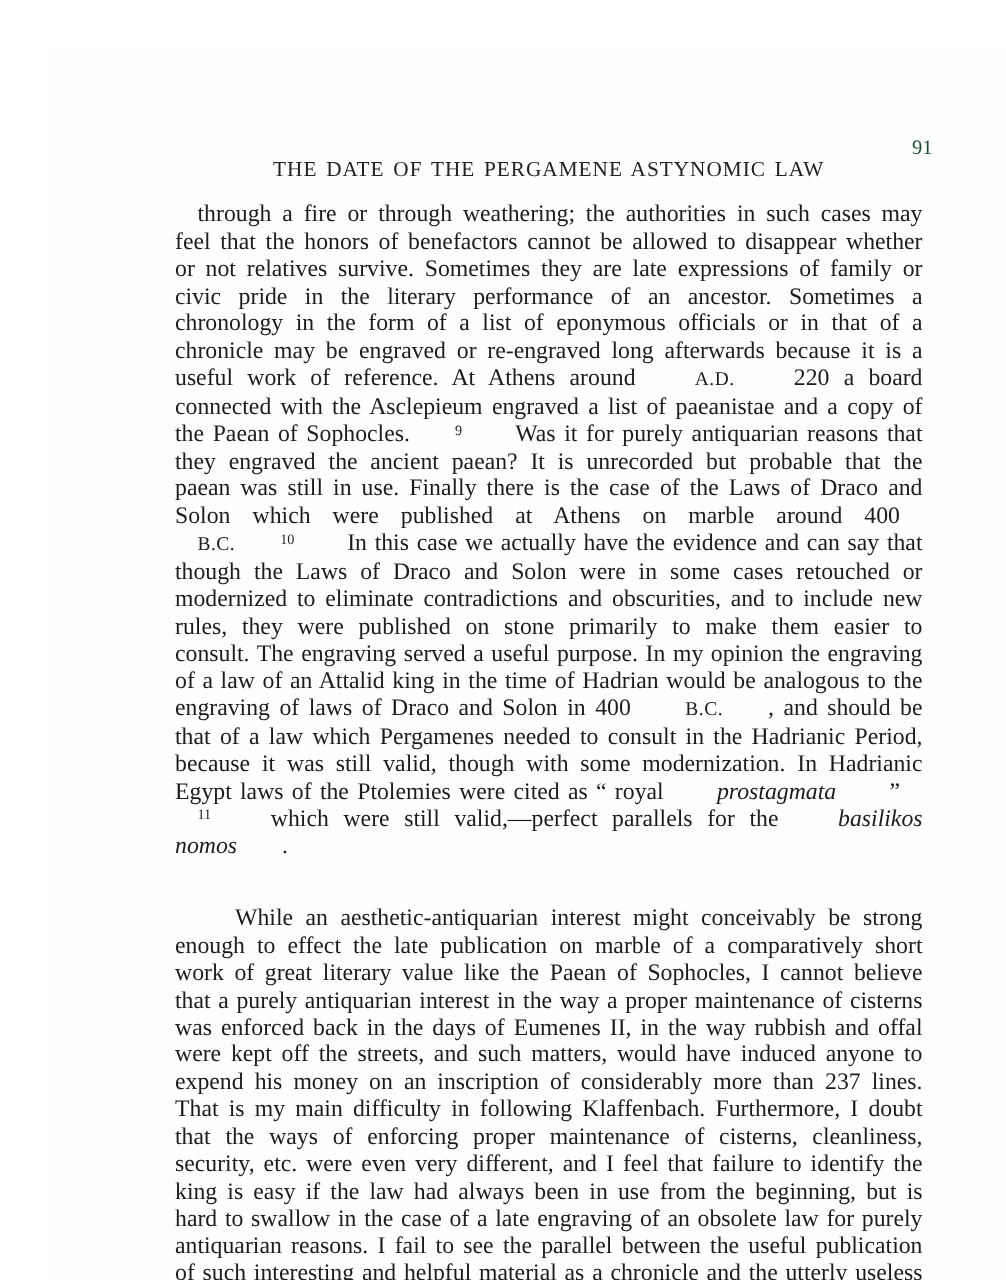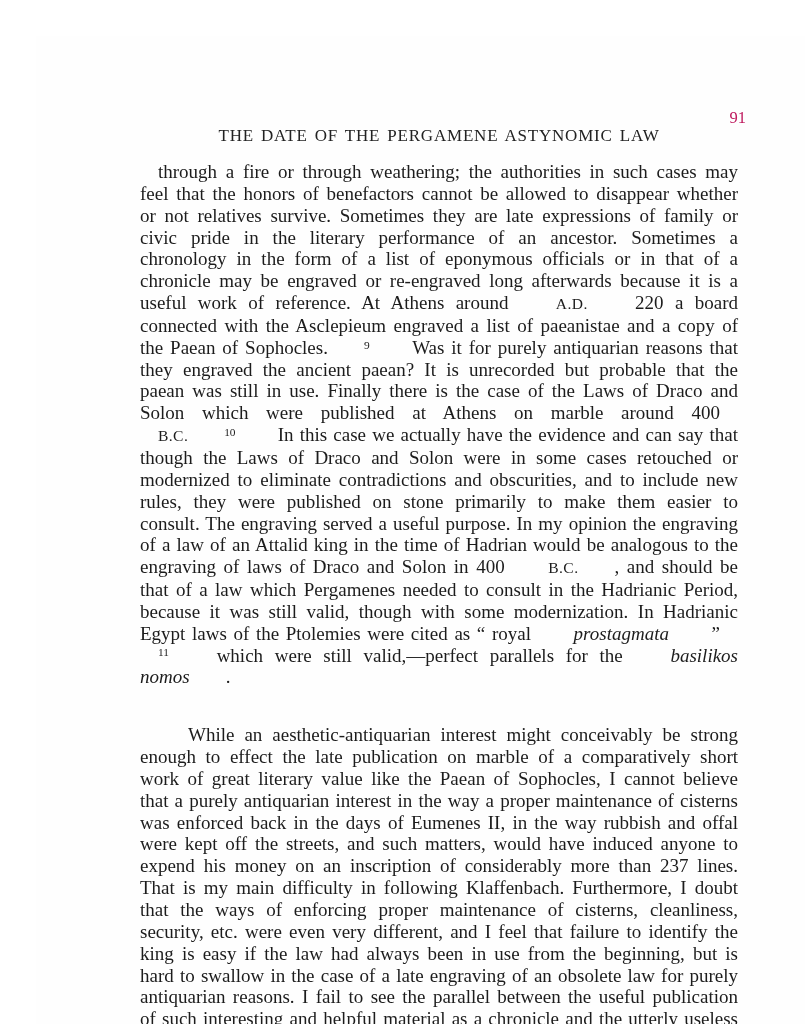--- a/index.html
+++ b/index.html
@@ -29,21 +29,21 @@
     letter-spacing: 0.8px;
     word-spacing: 2px;
     white-space: nowrap;
     color: #222;
   }
   .page-number {
     position: absolute;
     right: 10px;
     top: 0;
     font-size: 16.5px;
-    color: #be185d;
+    color: #14532d;
   }
   .page-body {
     position: absolute;
     top: 89px;
     left: 68px;
     width: 670px;
     font-size: 19px;
     line-height: 21.85px;
     text-align: justify;
     word-spacing: 1.2px;

